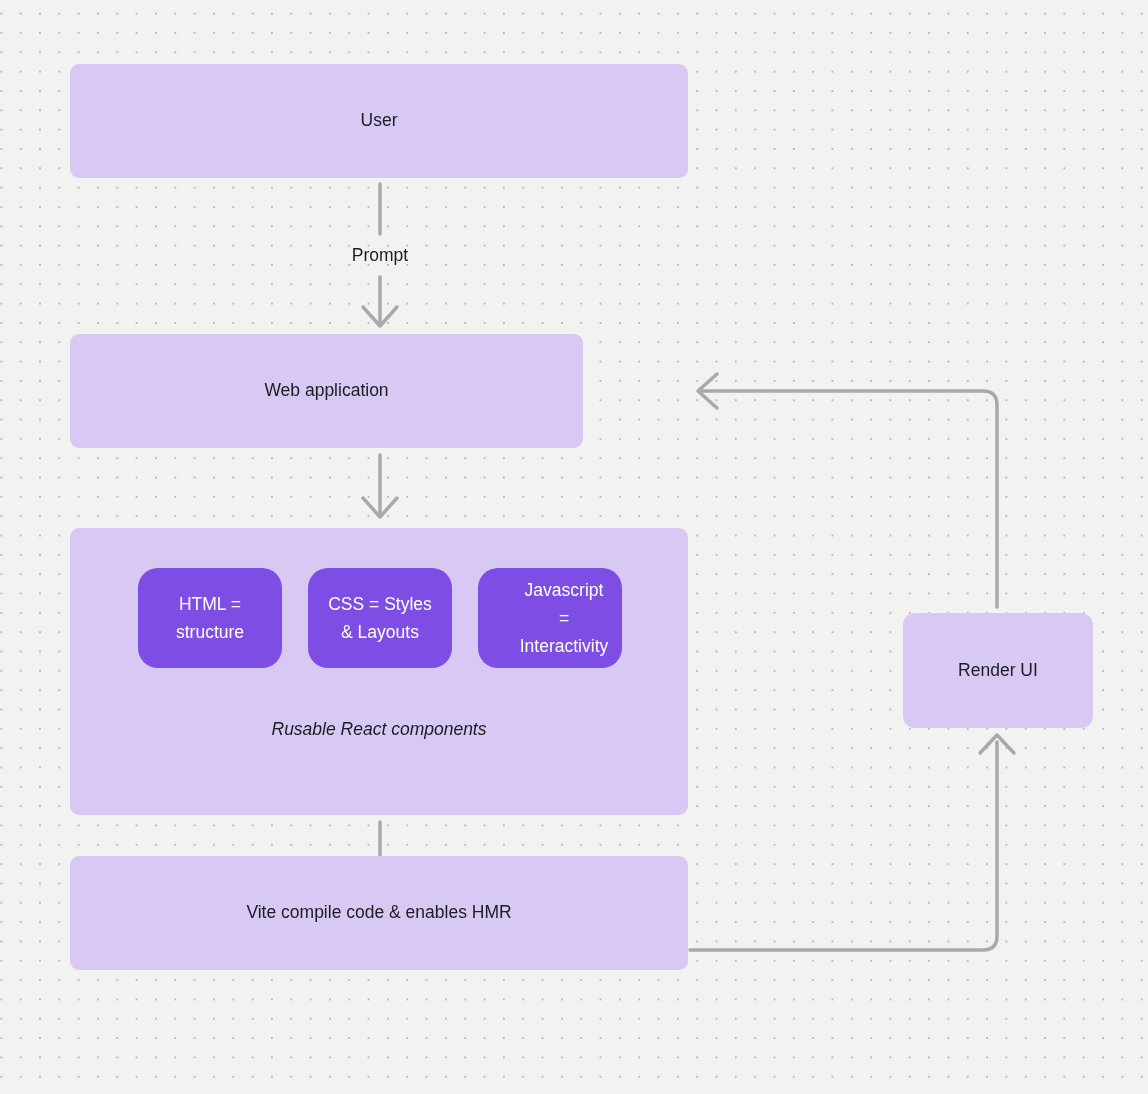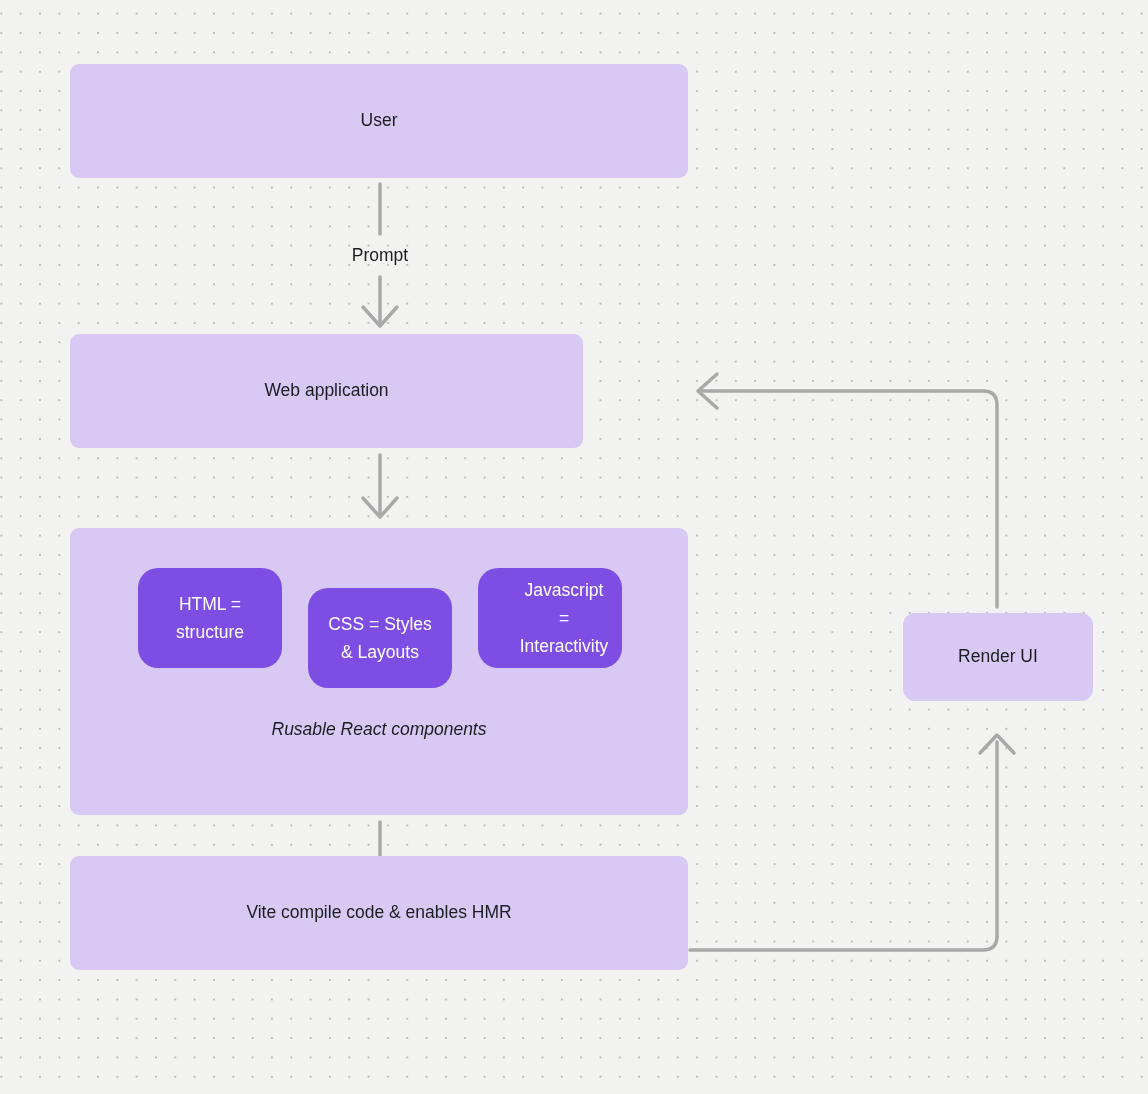--- a/index.html
+++ b/index.html
@@ -46,41 +46,41 @@
     border-radius: 9px;
     color: #1c1c22;
     font-size: 17.5px;
     line-height: 1.35;
   }
   .node-user          { left: 70px;  top: 64px;  width: 618px; height: 114px; }
   .node-webapp        { left: 70px;  top: 334px; width: 513px; height: 114px; }
   .node-group         { left: 70px;  top: 528px; width: 618px; height: 287px;
                         display: block; }
   .node-vite          { left: 70px;  top: 856px; width: 618px; height: 114px; }
-  .node-render        { left: 903px; top: 613px; width: 190px; height: 88px;
+  .node-render        { left: 903px; top: 613px; width: 190px; height: 115px;
                         border-radius: 12px; }
   .child-box {
     position: absolute;
     top: 40px;
     width: 144px;
     height: 100px;
     background: #7d4de4;
     border-radius: 20px;
     color: #ffffff;
     display: flex;
     align-items: center;
     justify-content: center;
     text-align: center;
     font-size: 17.5px;
     line-height: 1.6;
     padding: 0 12px;
     box-sizing: border-box;
   }
   .child-html { left: 68px;  }
-  .child-css  { left: 238px; margin-top: 20px; }
+  .child-css  { left: 238px; }
   .child-js   { left: 408px; padding-left: 40px; }
   .group-caption {
     position: absolute;
     left: 0;
     top: 190px;
     width: 100%;
     text-align: center;
     font-size: 17.5px;
     color: #1c1c22;
     font-style: italic;

